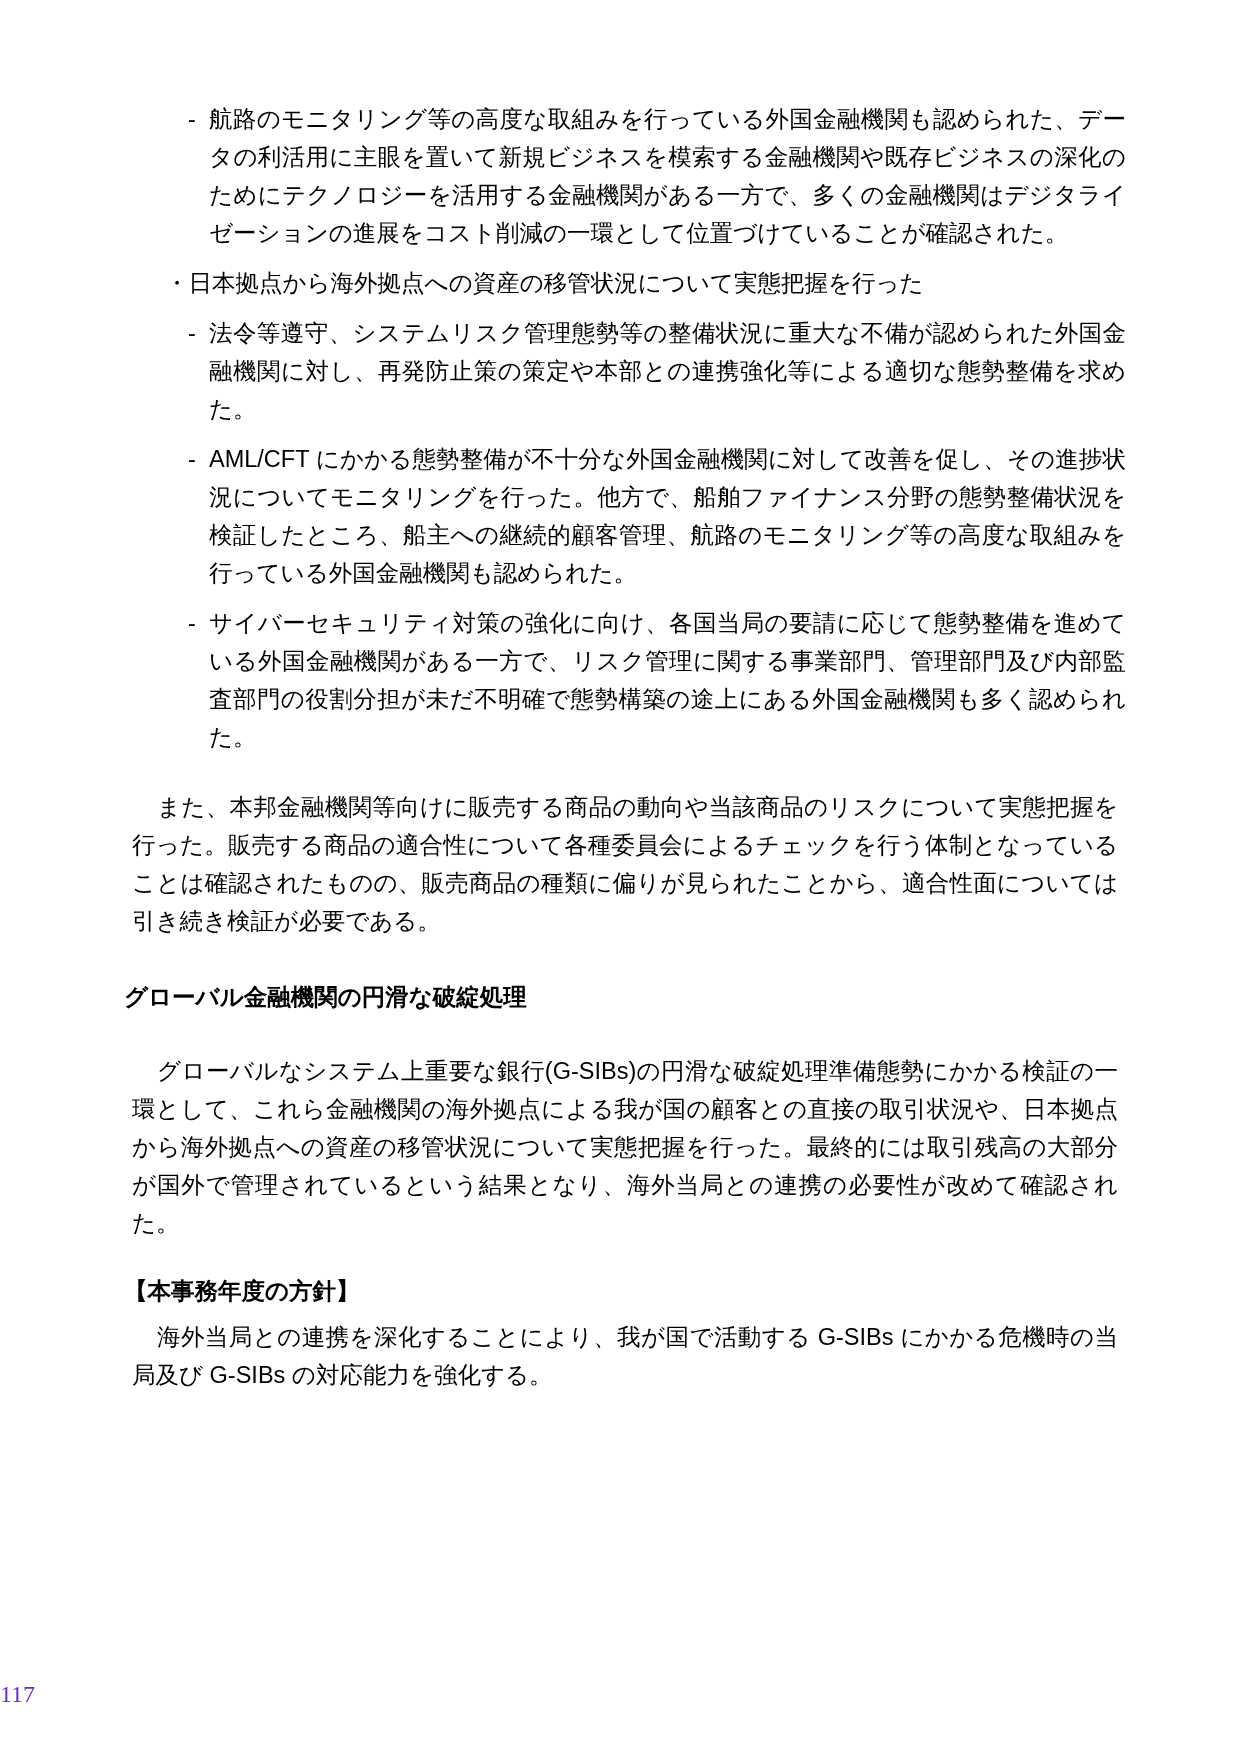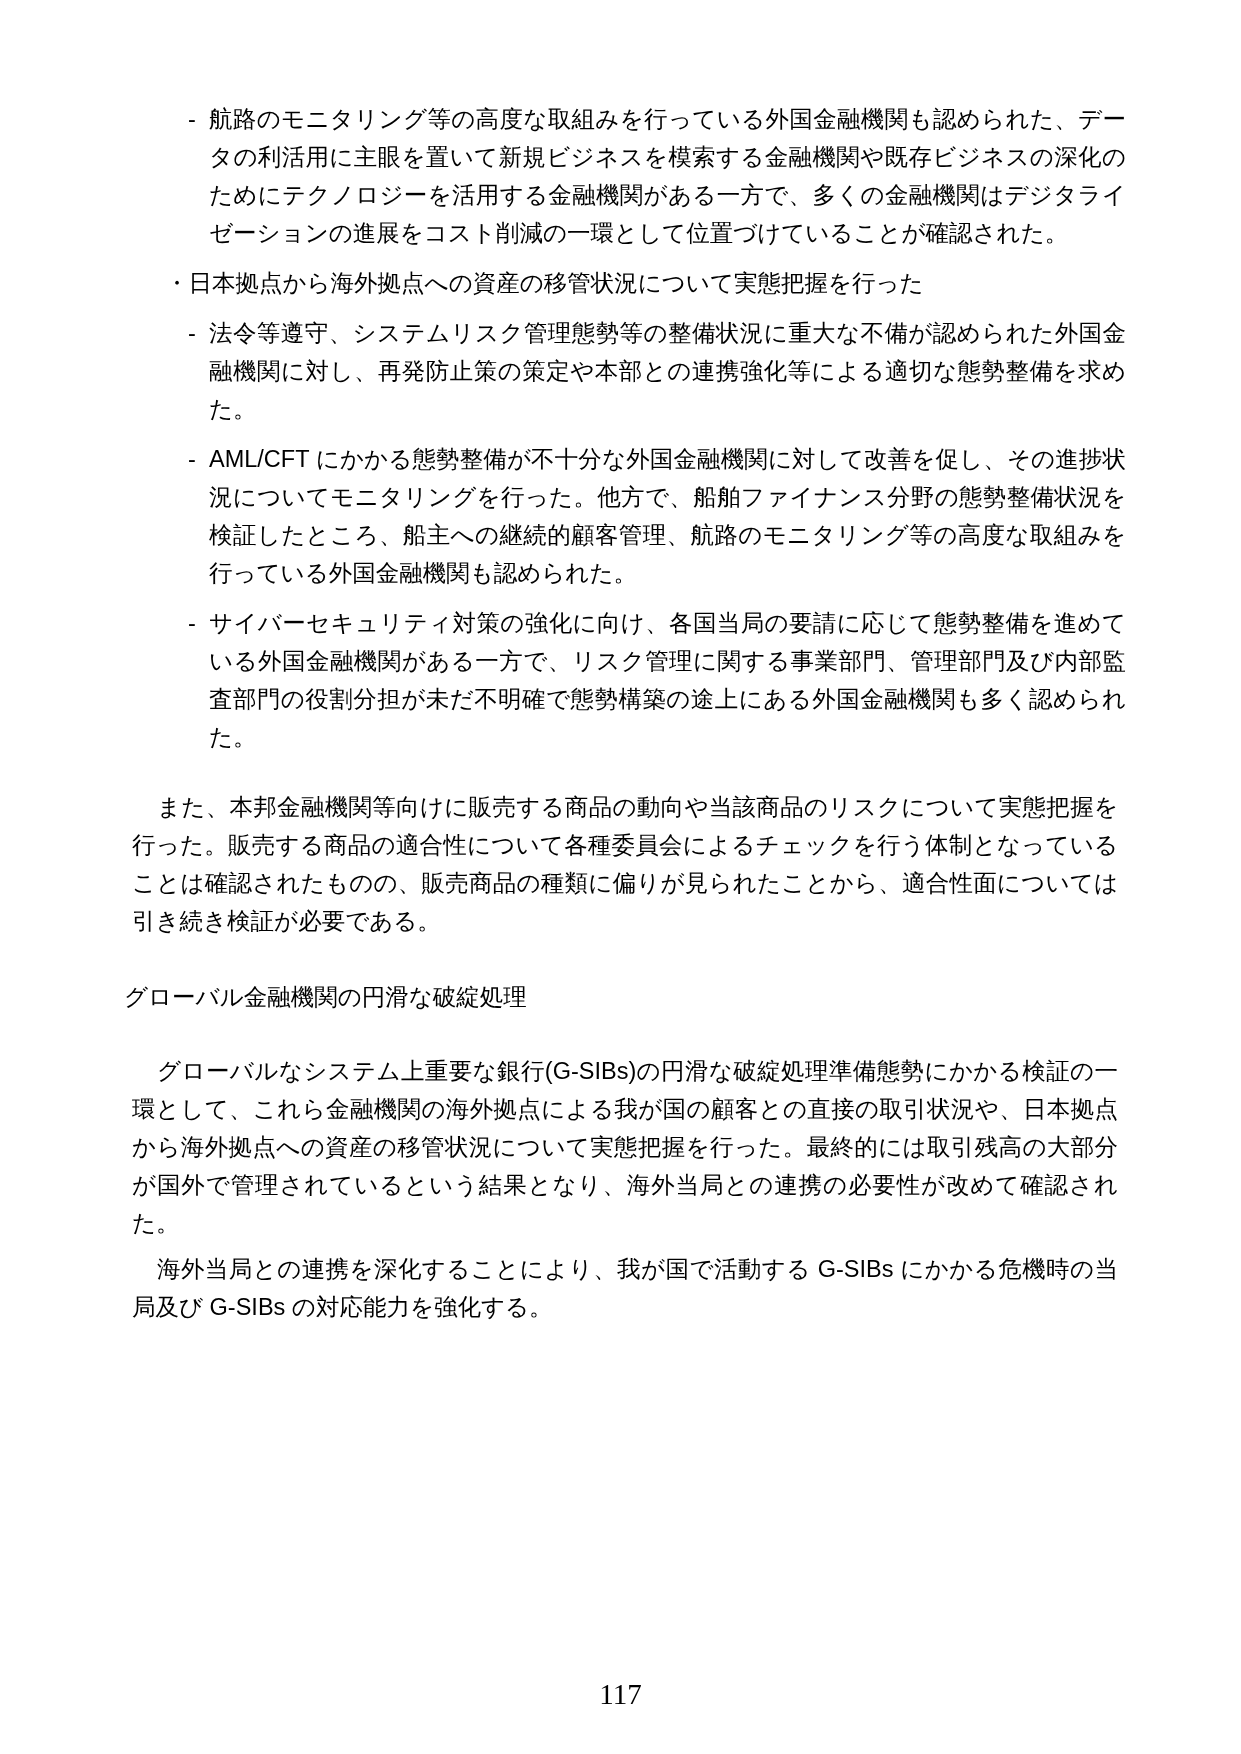--- a/index.html
+++ b/index.html
@@ -50,37 +50,36 @@
     text-align: justify;
   }
   .para.gap-top-l { margin-top: 32px; }
   .para.gap-top-m { margin-top: 36px; }
   .para.gap-top-xl { margin-top: 44px; }
   
   .hd {
     margin: 0;
     font-size: 23.5px;
     line-height: 38px;
-    font-weight: 400;
+    font-weight: 700;
     text-align: left;
     text-indent: 0;
   }
   .hd.hd-resolution { margin-top: 38px; }
   .hd.hd-policy { margin-top: 30px; }
   
   .pageno {
     position: absolute;
     left: 0;
     right: 0;
     top: 1678px;
-    text-align: center;
     font-family: "Liberation Serif", serif;
-    font-size: 29px;
+    font-size: 24px;
     line-height: 32px;
-    color: #000000;
+    color: #6d28d9;
   }
 </style>
 </head>
 <body>
 
 <div class="page">
   <div class="content">
 
     <div class="li l2">
       <span class="marker">-</span>
@@ -106,20 +105,21 @@
       <span class="marker">-</span>
       <div class="litext">サイバーセキュリティ対策の強化に向け、各国当局の要請に応じて態勢整備を進めている外国金融機関がある一方で、リスク管理に関する事業部門、管理部門及び内部監査部門の役割分担が未だ不明確で態勢構築の途上にある外国金融機関も多く認められた。</div>
     </div>
 
     <p class="para gap-top-l">また、本邦金融機関等向けに販売する商品の動向や当該商品のリスクについて実態把握を行った。販売する商品の適合性について各種委員会によるチェックを行う体制となっていることは確認されたものの、販売商品の種類に偏りが見られたことから、適合性面については引き続き検証が必要である。</p>
 
     <h3 class="hd hd-resolution">グローバル金融機関の円滑な破綻処理</h3>
 
     <p class="para gap-top-m">グローバルなシステム上重要な銀行(G-SIBs)の円滑な破綻処理準備態勢にかかる検証の一環として、これら金融機関の海外拠点による我が国の顧客との直接の取引状況や、日本拠点から海外拠点への資産の移管状況について実態把握を行った。最終的には取引残高の大部分が国外で管理されているという結果となり、海外当局との連携の必要性が改めて確認された。</p>
 
+    <h3 class="hd hd-policy">【本事務年度の方針】</h3>
 
 
     <p class="para">海外当局との連携を深化することにより、我が国で活動する G-SIBs にかかる危機時の当局及び G-SIBs の対応能力を強化する。</p>
 
   </div>
 
   <div class="pageno">117</div>
 </div>
 
 </body></html>

